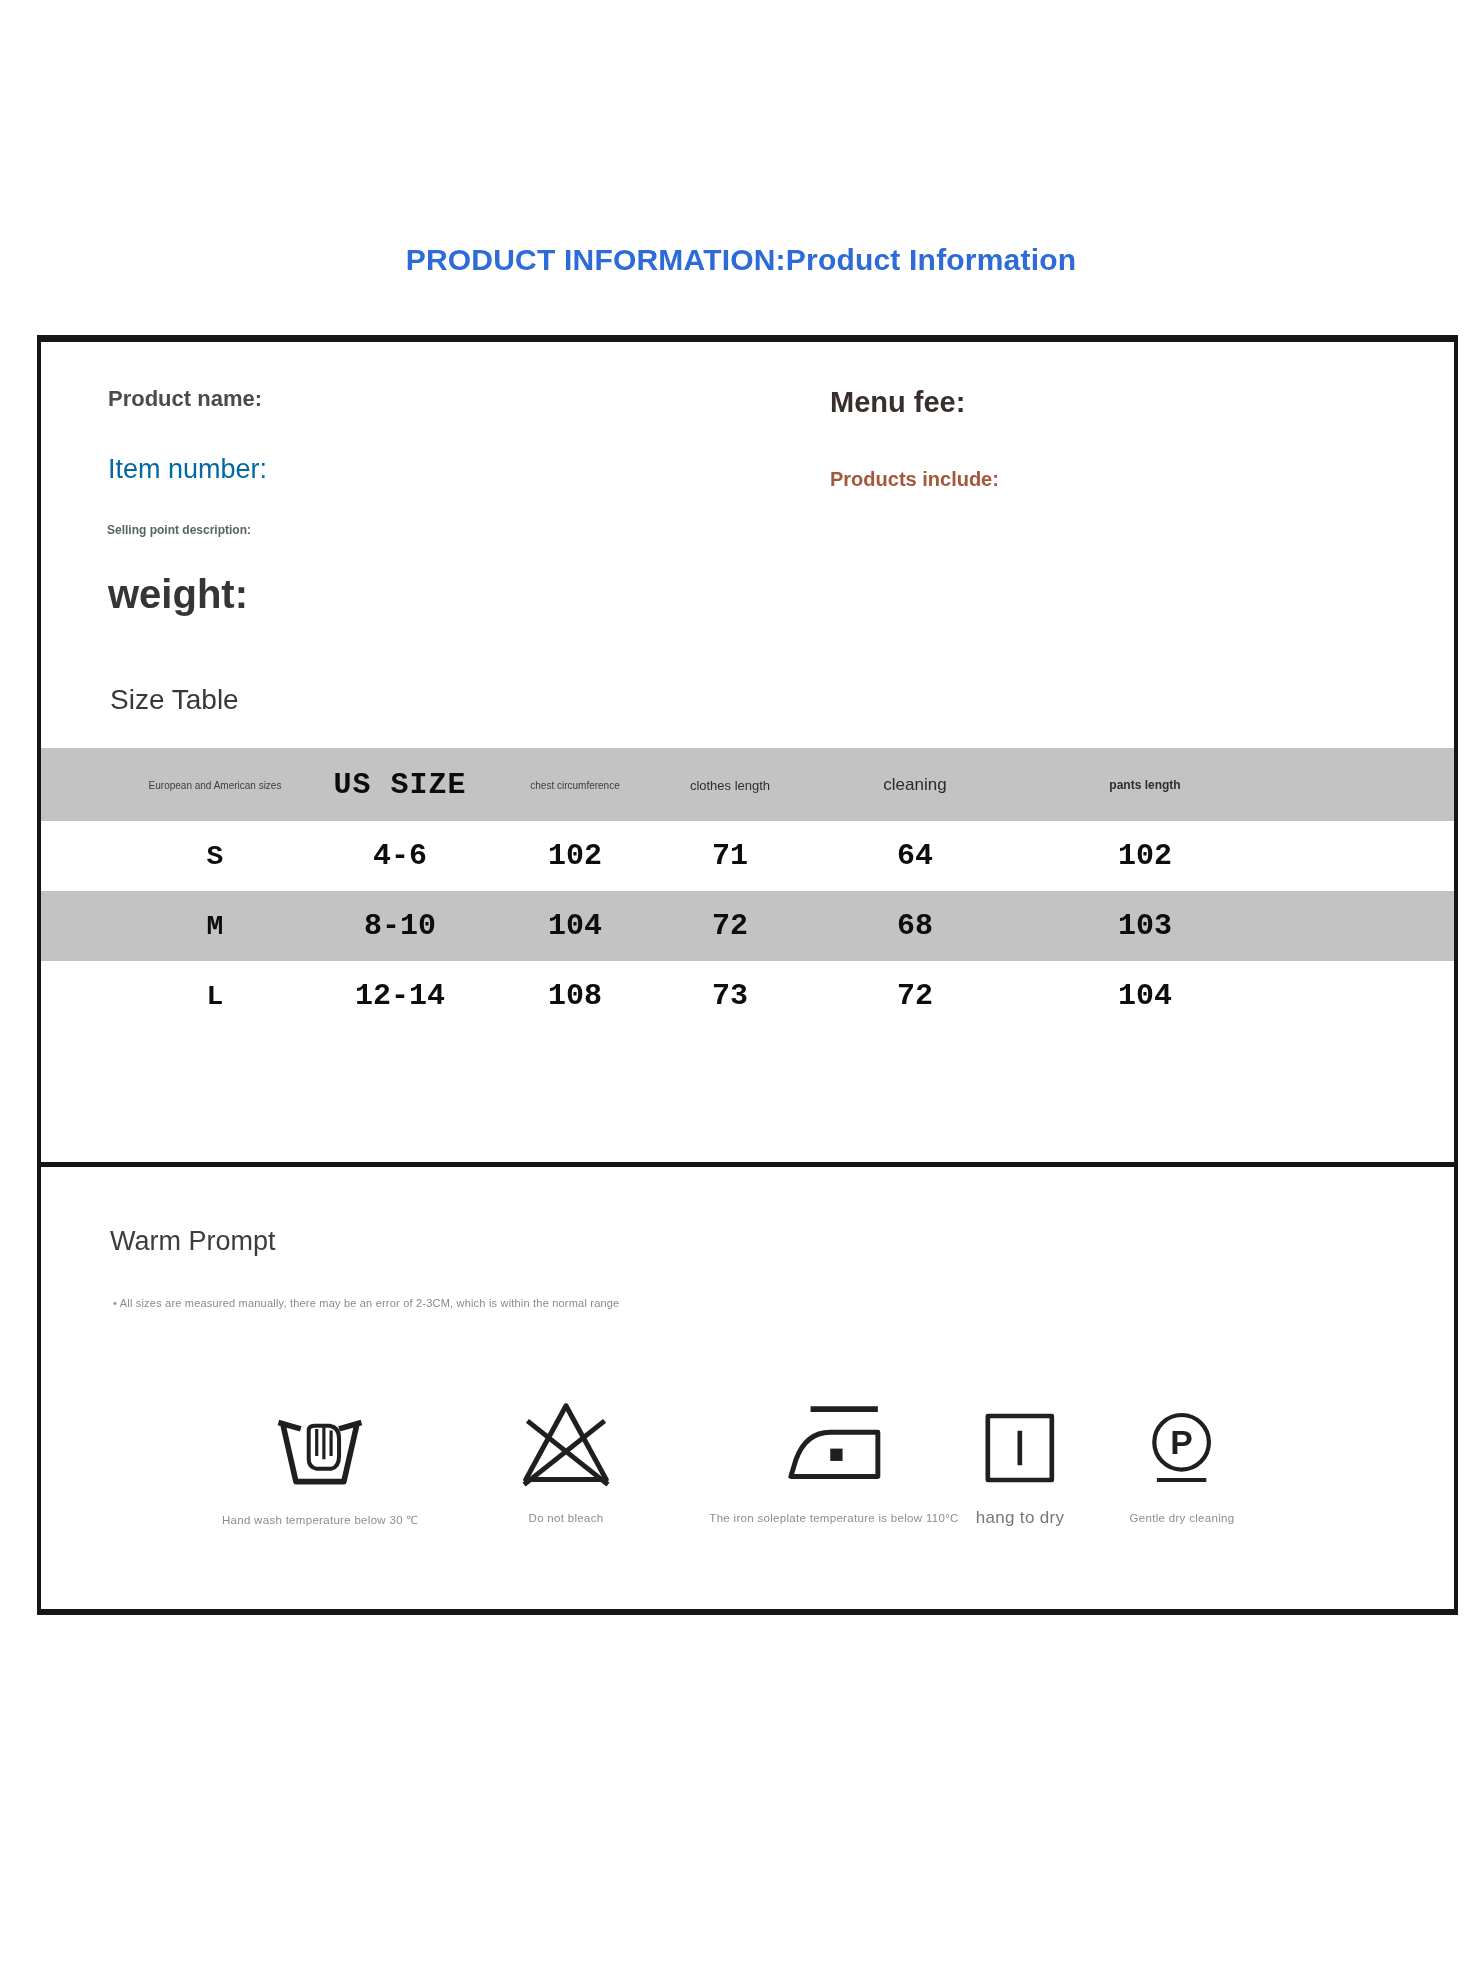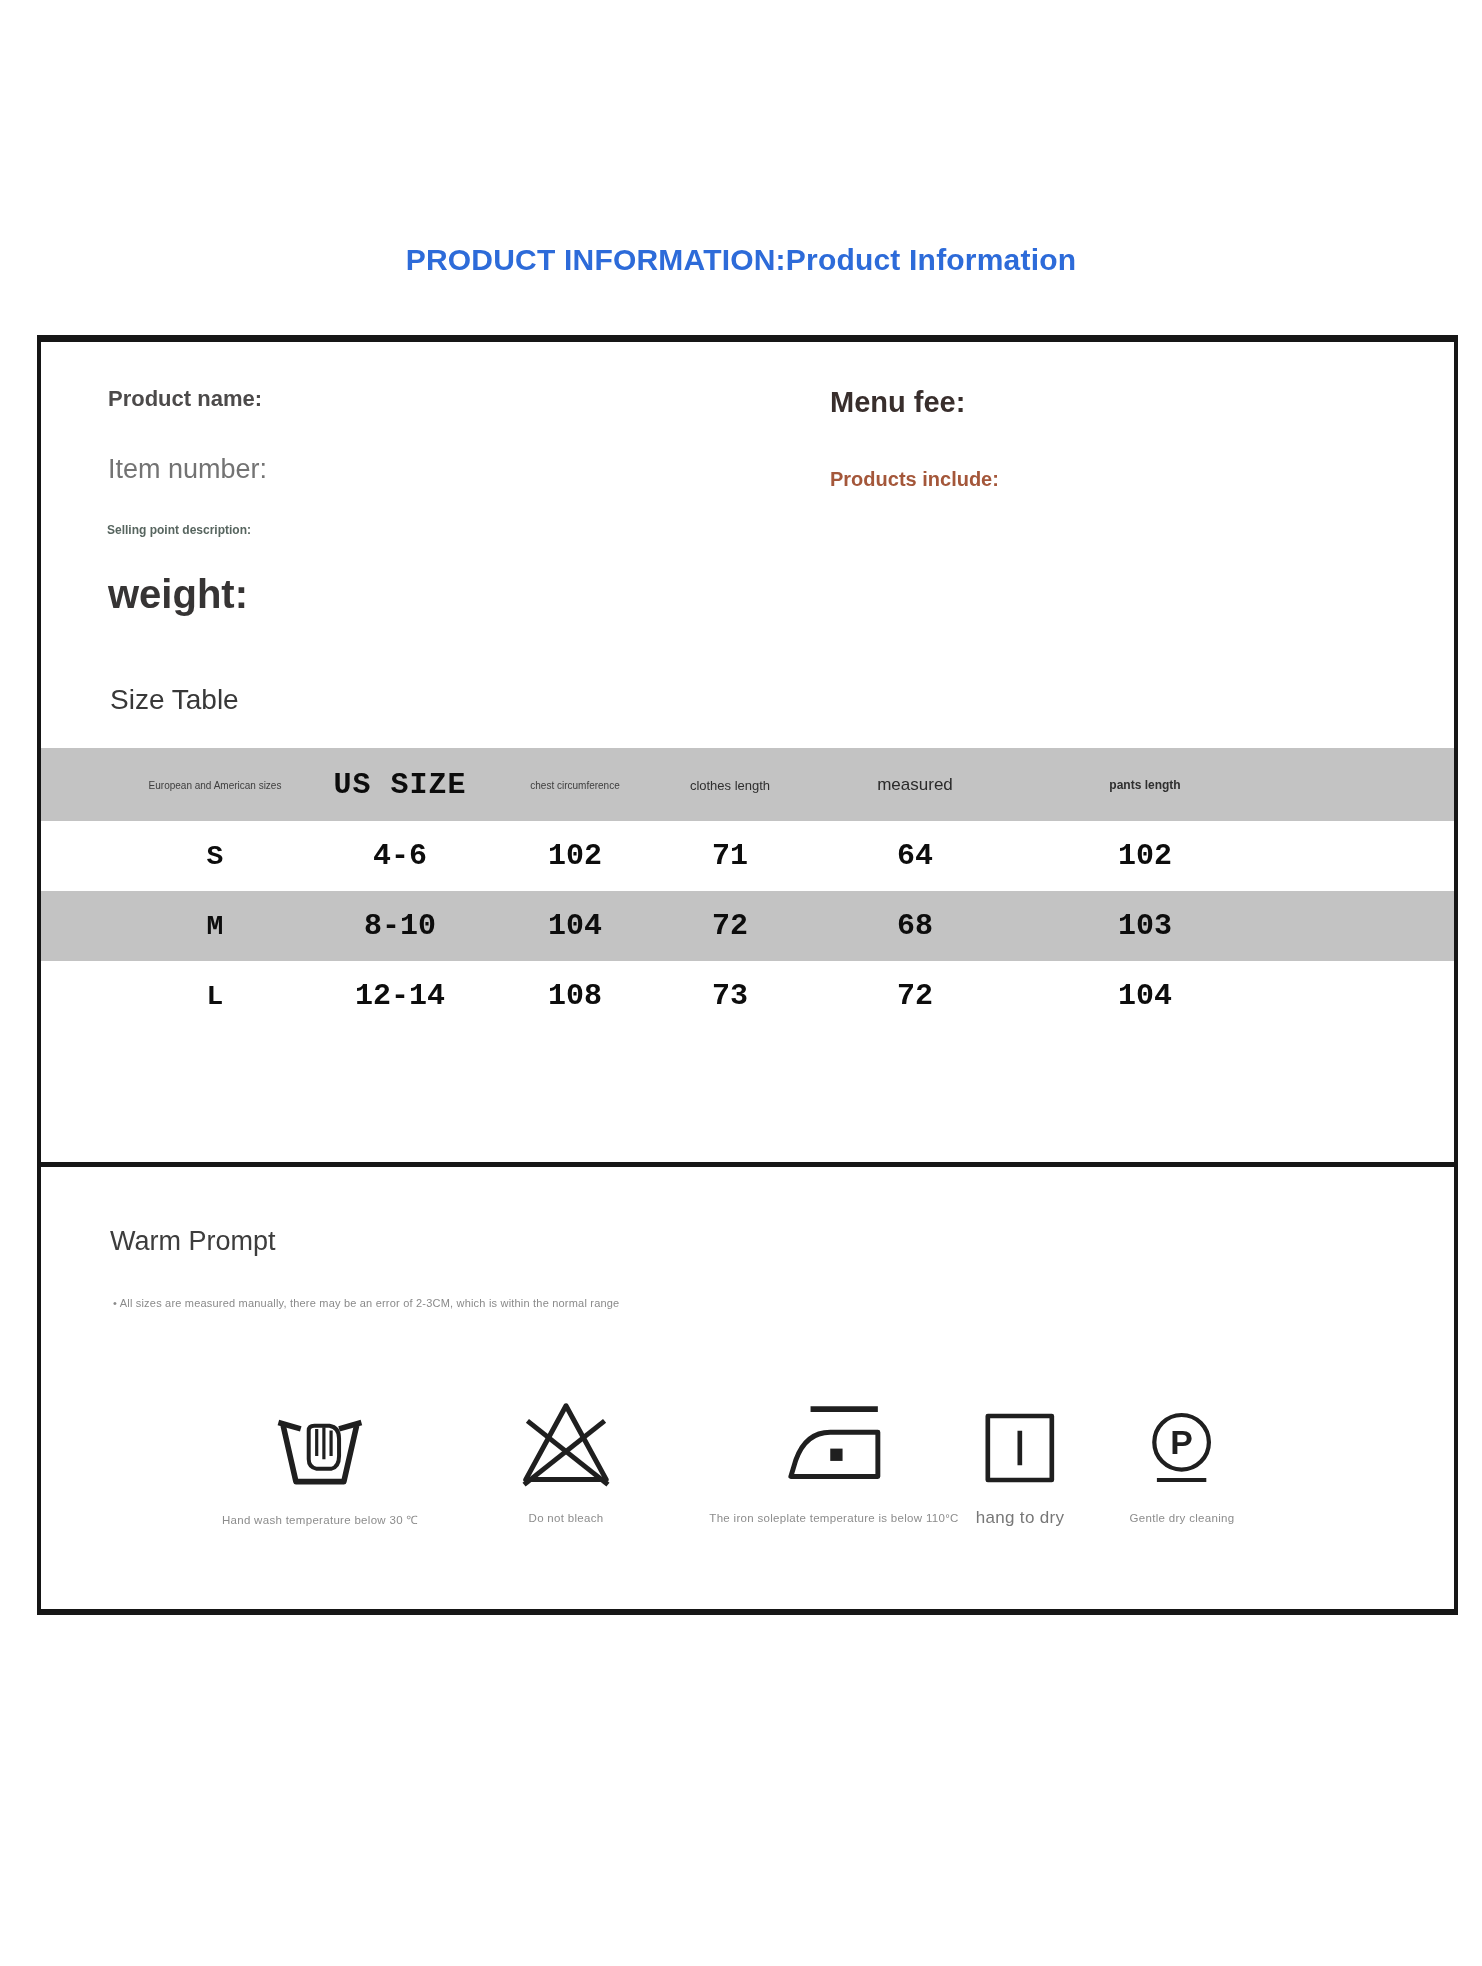--- a/index.html
+++ b/index.html
@@ -9,21 +9,21 @@
   .title{position:absolute;top:243px;left:0;width:100%;margin:0;text-align:center;
          font-size:30px;font-weight:700;color:var(--title-blue,#2d6bd9);letter-spacing:.2px;}
 
   
   .panel{position:absolute;left:37px;top:335px;width:1421px;height:1280px;box-sizing:border-box;
          border:4px solid #161616;border-top-width:7px;border-bottom-width:6px;background:#fff;}
 
   .lbl{position:absolute;white-space:nowrap;}
   .product-name{left:67px;top:44px;font-size:22px;color:#4c4a4a;font-weight:bold;}
   .menu-fee{left:789px;top:44px;font-size:29px;font-weight:600;color:#382e2c;}
-  .item-number{left:67px;top:112px;font-size:27px;font-weight:500;color:#737373;}
+  .item-number{left:67px;top:112px;font-size:27px;font-weight:500;color:#0369a1;}
   .products-include{left:789px;top:126px;font-size:20px;font-weight:600;color:var(--include-color,#a4573a);}
   .selling-point{left:66px;top:181px;font-size:12px;font-weight:600;color:#57655f;}
   .weight{left:67px;top:230px;font-size:40px;font-weight:600;color:#363434;}
 
   .size-table-title{position:absolute;left:69px;top:342px;margin:0;font-size:28px;
                     font-weight:500;color:#383838;}
 
   
   .table{position:absolute;left:0;top:406px;width:100%;}
   .trow{position:relative;height:70px;background:#fff;}
@@ -76,21 +76,21 @@
     <span class="lbl weight">weight:</span>
 
     <h2 class="size-table-title">Size Table</h2>
 
     <div class="table" id="size-table">
         <div class="trow thead">
           <span class="cell col1 h1">European and American sizes</span>
           <span class="cell col2 h2">US SIZE</span>
           <span class="cell col3 h3">chest circumference</span>
           <span class="cell col4 h4">clothes length</span>
-          <span class="cell col5 h5">measured</span>
+          <span class="cell col5 h5">cleaning</span>
           <span class="cell col6 h6">pants length</span>
         </div>
         <div class="trow">
           <span class="cell col1 size-cell">S</span>
           <span class="cell col2 num-cell">4-6</span>
           <span class="cell col3 num-cell">102</span>
           <span class="cell col4 num-cell">71</span>
           <span class="cell col5 num-cell">64</span>
           <span class="cell col6 num-cell">102</span>
         </div>

